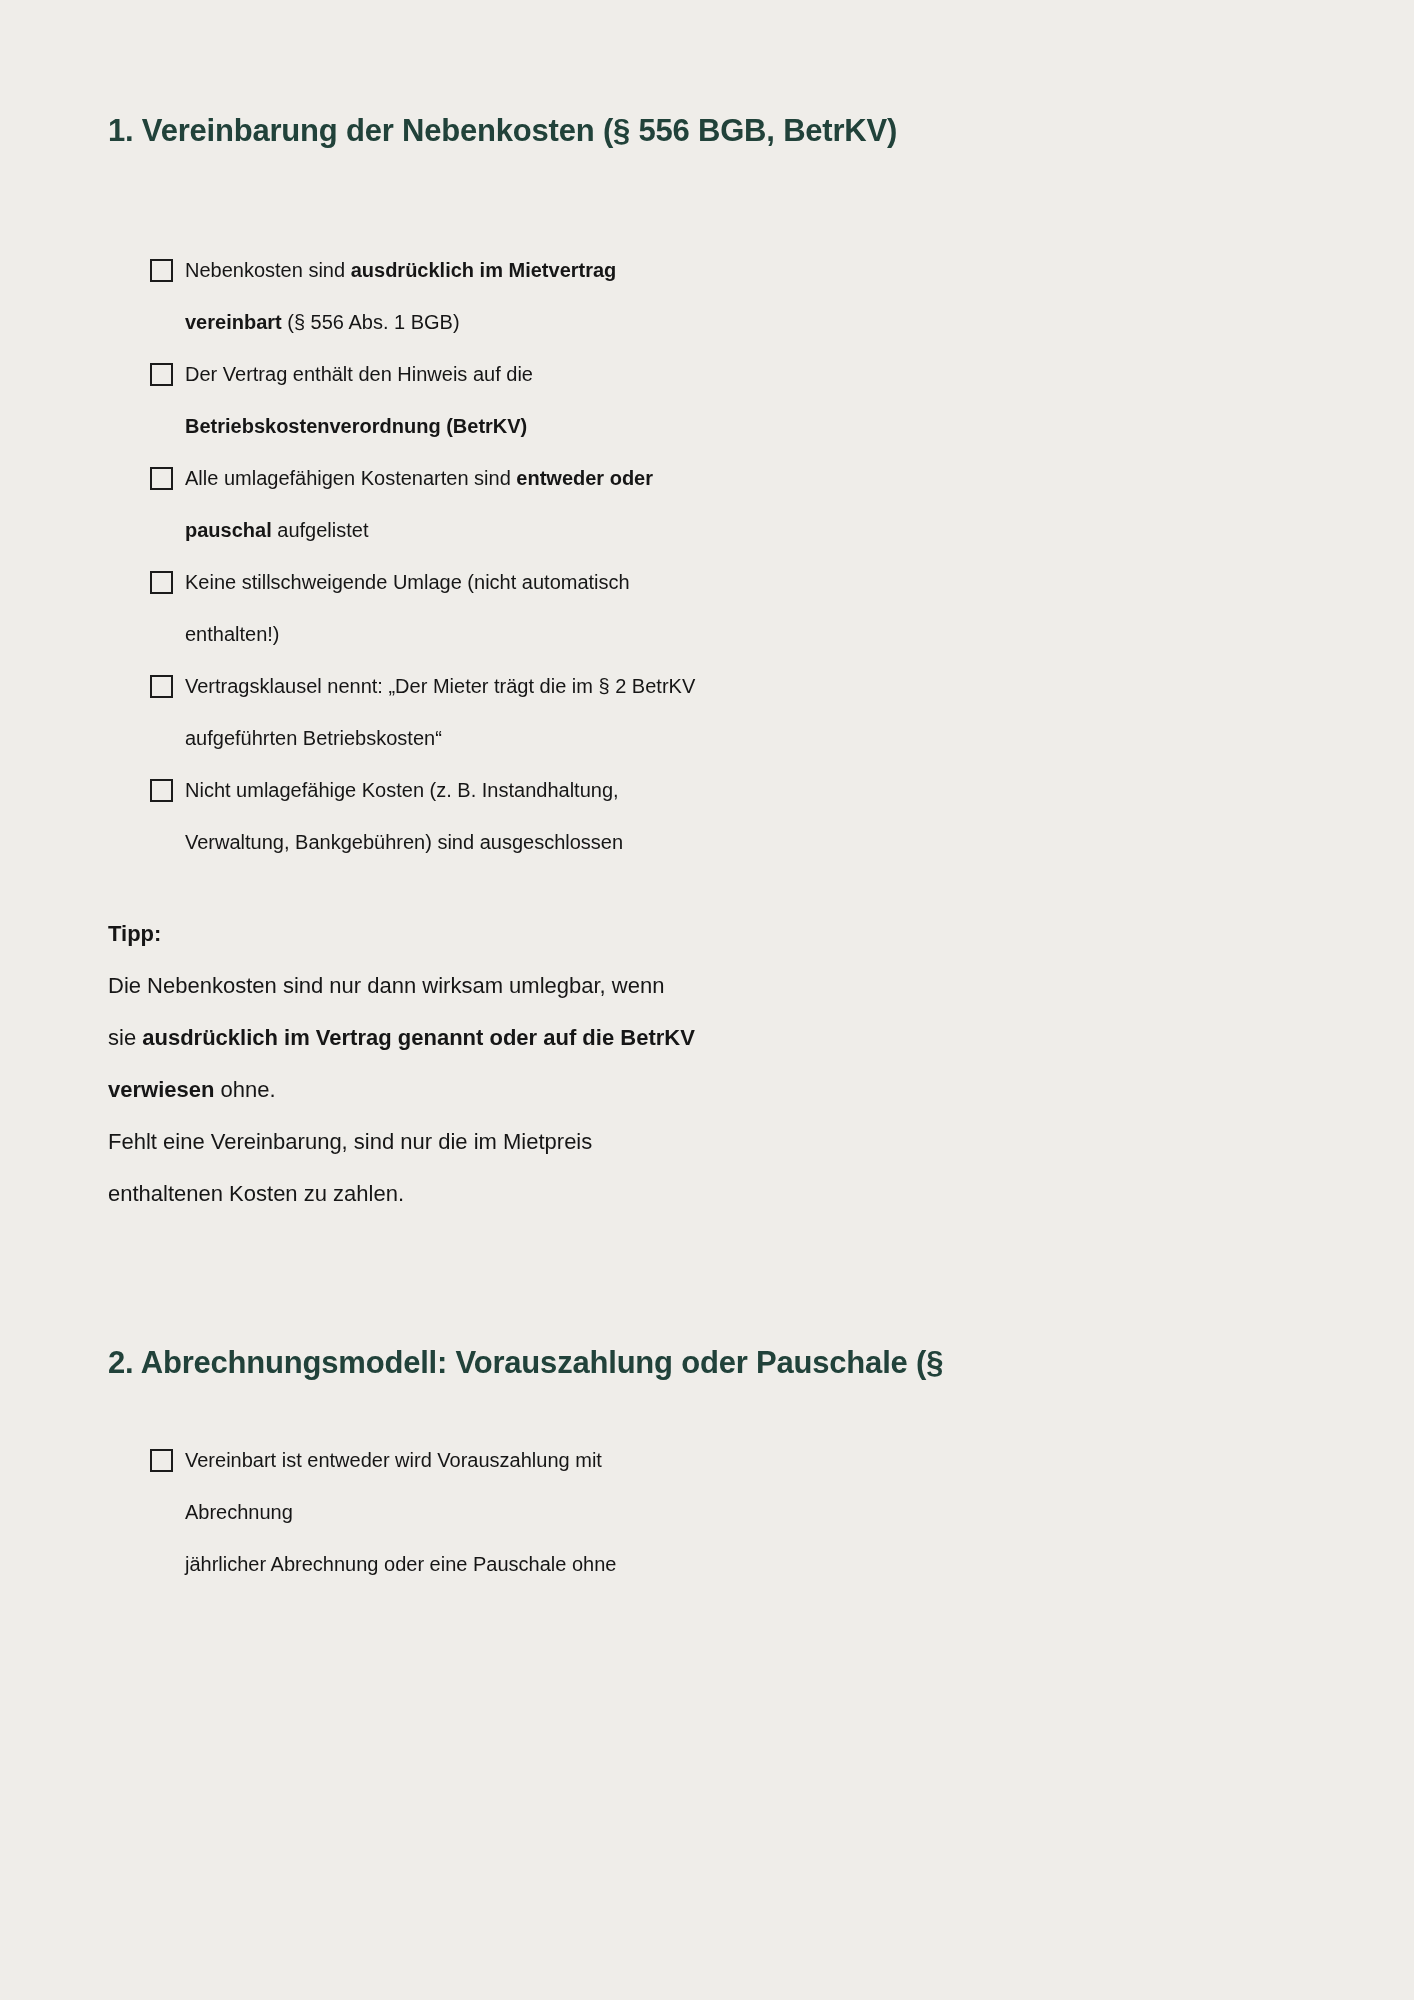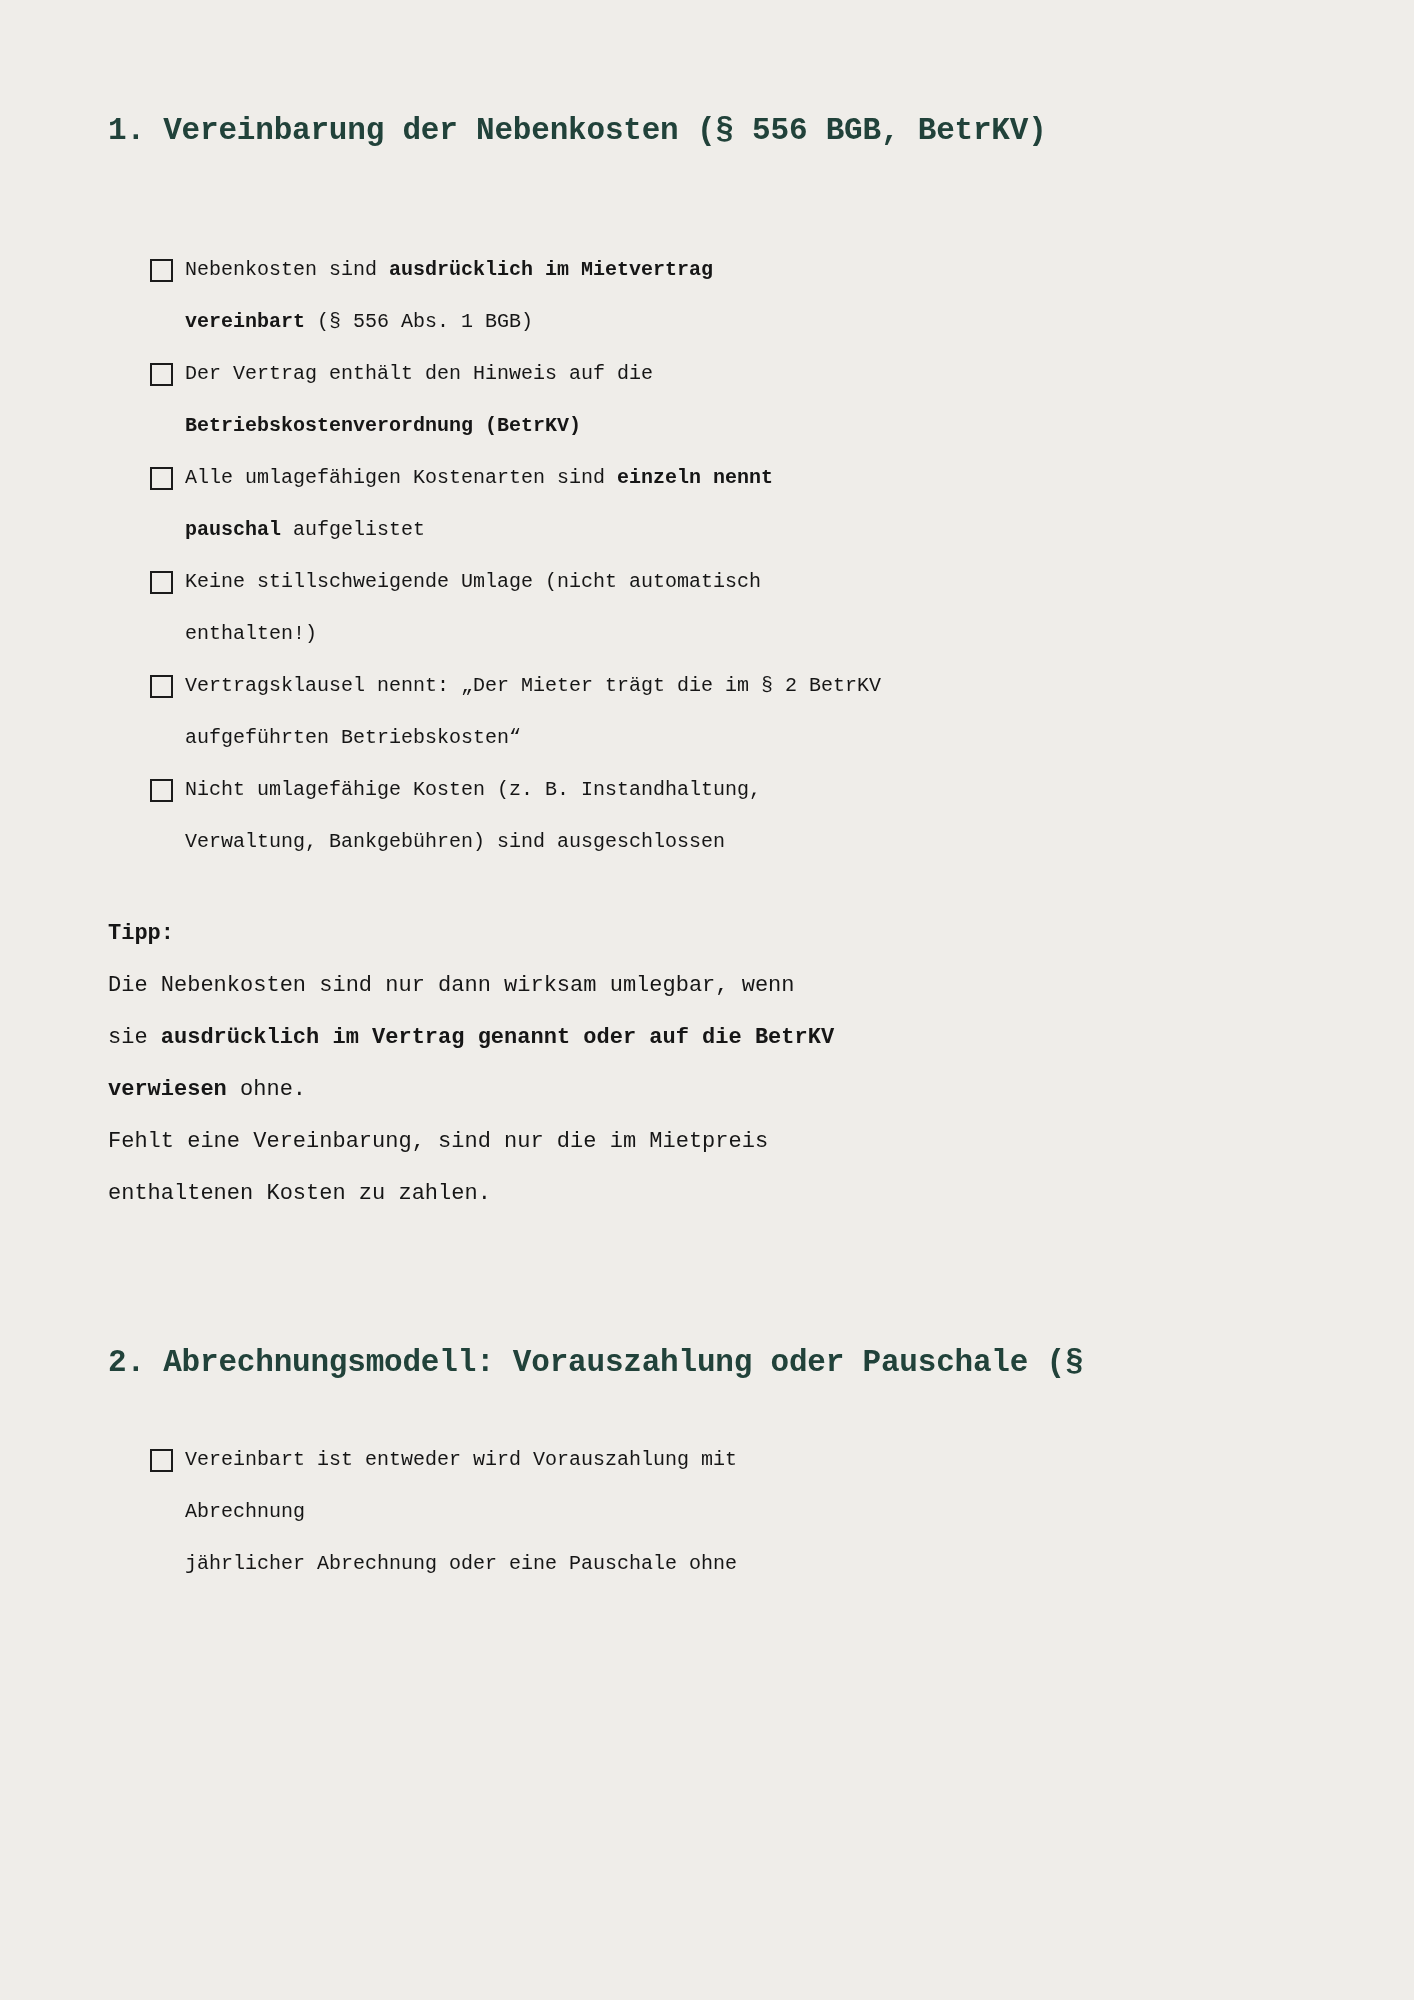--- a/index.html
+++ b/index.html
@@ -6,21 +6,21 @@
     margin: 0;
     padding: 0;
     background: #efede9;
   }
   .page {
     position: relative;
     width: 1372px;
     height: 2000px;
     background: #efede9;
     overflow: hidden;
-    font-family: Liberation Mono, monospace;
+    font-family: Liberation Sans, sans-serif;
     color: #161616;
     -webkit-font-smoothing: antialiased;
   }
   .content {
     padding: 104px 0 0 108px;
     width: 1000px;
   }
   .sec-heading {
     margin: 0;
     font-size: 31px;
@@ -83,21 +83,21 @@
       </li>
 
       <li class="check-item">
         <span class="cb"></span>
         <span class="line"><span>Der Vertrag enthält den Hinweis auf die</span></span>
         <span class="line"><span class="b">Betriebskostenverordnung (BetrKV)</span></span>
       </li>
 
       <li class="check-item">
         <span class="cb"></span>
-        <span class="line"><span>Alle umlagefähigen Kostenarten sind </span><span class="b">einzeln nennt</span></span>
+        <span class="line"><span>Alle umlagefähigen Kostenarten sind </span><span class="b">entweder oder</span></span>
         <span class="line"><span class="b">pauschal</span><span> aufgelistet</span></span>
       </li>
 
       <li class="check-item">
         <span class="cb"></span>
         <span class="line"><span>Keine stillschweigende Umlage (nicht automatisch</span></span>
         <span class="line"><span>enthalten!)</span></span>
       </li>
 
       <li class="check-item">

